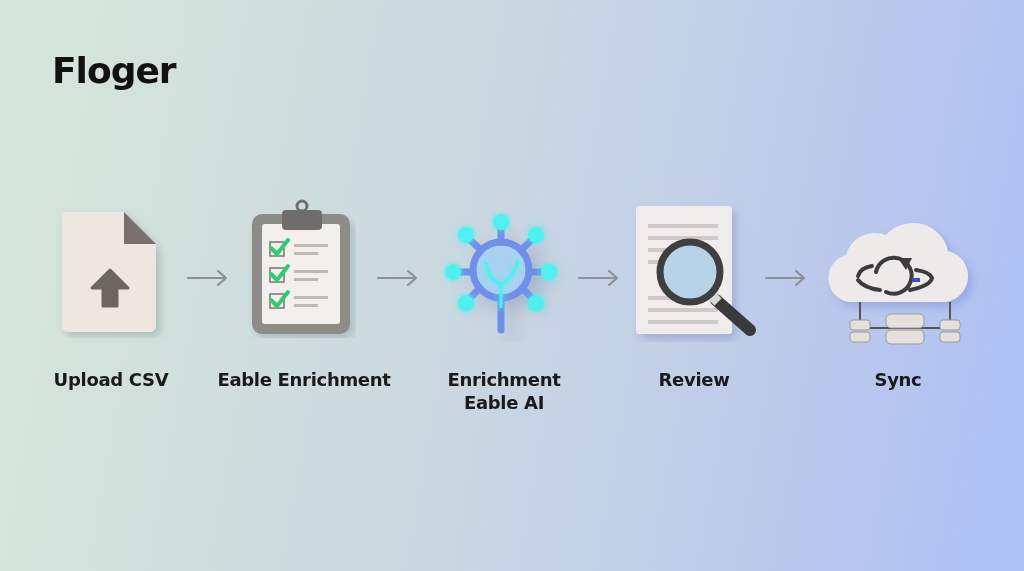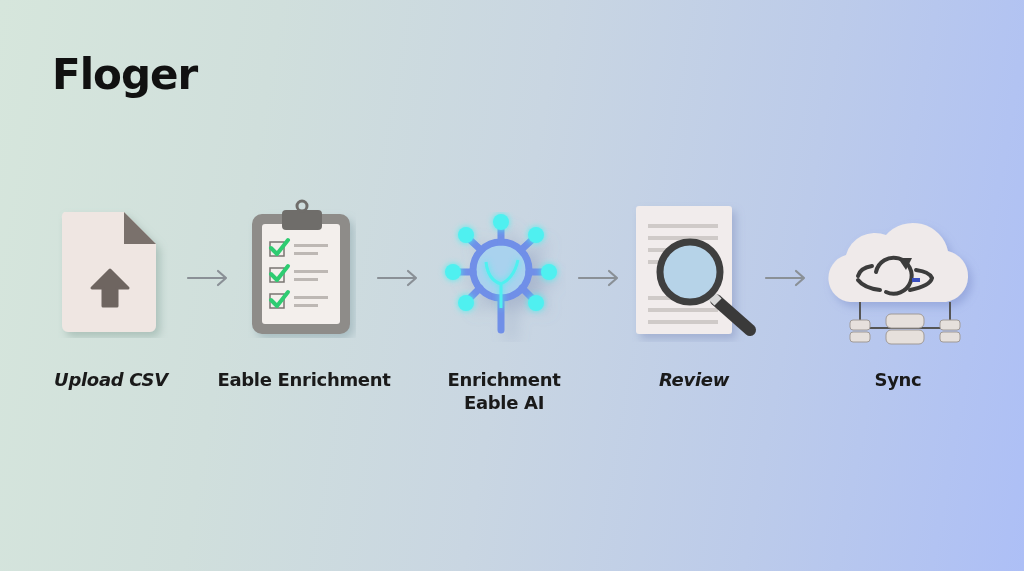--- a/index.html
+++ b/index.html
@@ -3,21 +3,21 @@
 <meta charset="utf-8">
 <style>
   html, body { margin: 0; padding: 0; }
   body {
     width: 1024px; height: 571px; overflow: hidden; position: relative;
     font-family: "DejaVu Sans", "Liberation Sans", sans-serif;
     background: linear-gradient(100deg, #d6e6dc 0%, #d0dfdc 25%, #c9d6e2 50%, #bccbea 75%, #adbff6 100%);
   }
   .brand {
     position: absolute; left: 52px; top: 50px;
-    font-size: 42px; font-weight: bold; color: #111; letter-spacing: -1px;
+    font-size: 36px; font-weight: bold; color: #111; letter-spacing: -1px;
   }
   .icon { position: absolute; }
   .label {
     position: absolute; font-size: 18px; font-weight: bold; color: #1a1a1a;
     text-align: center; line-height: 23px; letter-spacing: -0.3px;
     width: 200px; margin-left: -100px;
   }
   .arrow { position: absolute; width: 44px; height: 20px; }
 </style>
 </head>
@@ -30,21 +30,21 @@
     <defs>
         <filter id="sh1" x="-20%" y="-20%" width="150%" height="150%">
           <feDropShadow dx="4" dy="5" stdDeviation="4" flood-color="#7a9a90" flood-opacity="0.45"></feDropShadow>
         </filter>
       </defs>
     <path d="M6 4 H66 L98 36 V118 a6 6 0 0 1 -6 6 H10 a6 6 0 0 1 -6 -6 V10 a6 6 0 0 1 2 -6z" fill="#efe6e2" filter="url(#sh1)"></path>
     <path d="M66 4 L98 36 H66 Z" fill="#7a716c"></path>
     <path d="M52 62 L34 80 H45 V98 H59 V80 H70 Z" fill="#6e6560" stroke="#6e6560" stroke-width="3" stroke-linejoin="round"></path>
   </svg>
 </div>
-<div class="label" style="left:111px; top:368px;font-style:italic;">
+<div class="label" style="left:111px; top:368px;">
   <div>Upload CSV</div>
 </div>
 
 <svg class="arrow" style="left:186px; top:268px;" viewBox="0 0 44 20">
   <path d="M2 10 H40 M32 3 L40 10 L32 17" stroke="#8a9096" stroke-width="2.2" fill="none" stroke-linecap="round" stroke-linejoin="round"></path>
 </svg>
 
 <div class="icon" style="left:248px; top:198px;">
   <svg width="108" height="140" viewBox="0 0 108 140">
     <defs>
@@ -145,21 +145,21 @@
       <rect x="16" y="58" width="30" height="4"></rect>
       <rect x="16" y="94" width="30" height="4"></rect>
       <rect x="16" y="106" width="70" height="4"></rect>
       <rect x="16" y="118" width="70" height="4"></rect>
     </g>
     <line x1="84" y1="98" x2="118" y2="128" stroke="#3a3a3a" stroke-width="12" stroke-linecap="round"></line>
     <line x1="78" y1="92" x2="86" y2="100" stroke="#d8d8d8" stroke-width="10"></line>
     <circle cx="58" cy="70" r="30" fill="#b6d3e8" stroke="#3f3f3f" stroke-width="7"></circle>
   </svg>
 </div>
-<div class="label" style="left:694px; top:368px;font-style:italic;">
+<div class="label" style="left:694px; top:368px;">
   <div>Review</div>
 </div>
 
 <svg class="arrow" style="left:764px; top:268px;" viewBox="0 0 44 20">
   <path d="M2 10 H40 M32 3 L40 10 L32 17" stroke="#8a9096" stroke-width="2.2" fill="none" stroke-linecap="round" stroke-linejoin="round"></path>
 </svg>
 
 <div class="icon" style="left:820px; top:210px;">
   <svg width="160" height="145" viewBox="0 0 160 145">
     <defs>

